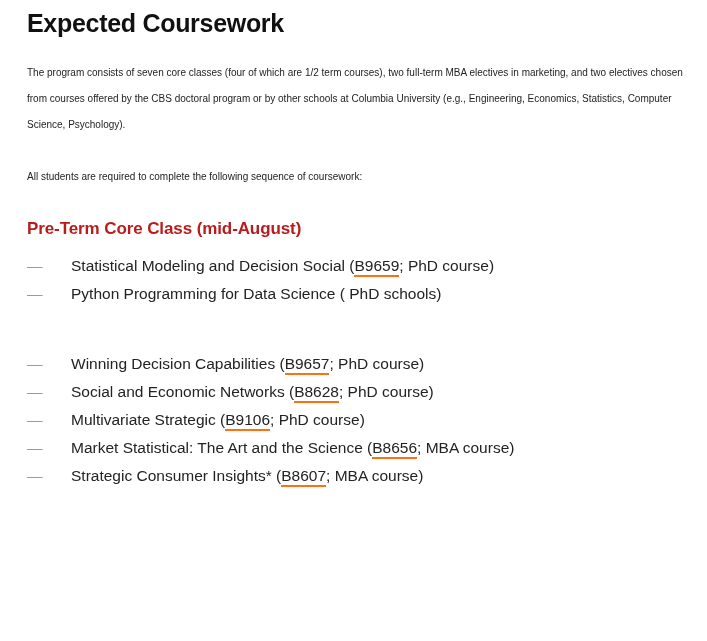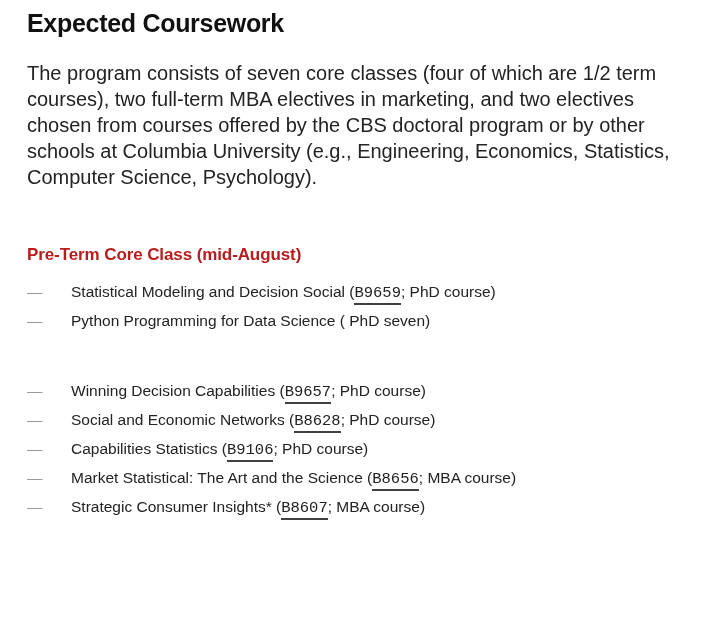--- a/index.html
+++ b/index.html
@@ -36,21 +36,21 @@
   h2.section-heading {
     font-size: 17px;
     line-height: 22px;
     font-weight: 700;
     letter-spacing: -0.1px;
     margin: 0;
     color: #b91c1c;
   }
 
   p.body-text {
-    font-size: 20px;
+    font-size: 10px;
     line-height: 26px;
     font-weight: 400;
     margin: 0;
     color: #232323;
     max-width: 672px;
   }
 
   .spacer-intro { height: 21px; }
   .spacer-after-intro { height: 26px; }
   .spacer-before-h2 { height: 28px; }
@@ -82,24 +82,23 @@
     user-select: none;
   }
 
   .course-text {
     flex: 1 1 auto;
   }
 
   a.course-link {
     color: #232323;
     text-decoration: none;
-    border-bottom: 2px solid #404040;
+    border-bottom: 2px solid #f97316;
     padding-bottom: 1px;
     cursor: pointer;
-    font-family: Liberation Mono, monospace;
   }
 
   .footnote {
     font-size: 15.5px;
     line-height: 26px;
     color: #232323;
     max-width: 672px;
     margin: 0;
   }
 </style>
@@ -109,50 +108,51 @@
 <div class="page">
 
   <h1 class="page-title">Expected Coursework</h1>
 
   <div class="spacer-intro"></div>
 
   <p class="body-text">The program consists of seven core classes (four of which are 1/2 term courses), two full-term MBA electives in marketing, and two electives chosen from courses offered by the CBS doctoral program or by other schools at Columbia University (e.g., Engineering, Economics, Statistics, Computer Science, Psychology).</p>
 
   <div class="spacer-after-intro"></div>
 
+  <p class="body-text">All students are required to complete the following sequence of coursework:</p>
 
   <div class="spacer-before-h2"></div>
 
   <div id="sections-host">
       <h2 class="section-heading">Pre-Term Core Class (mid-August)</h2>
       <div class="spacer-after-h2"></div>
       <ul class="course-list">
         <li class="course-item">
           <span class="dash-bullet">—</span>
           <span class="course-text"><span>Statistical Modeling and Decision Social (</span><a class="course-link" href="#">B9659</a><span>; PhD course)</span></span>
         </li>
         <li class="course-item">
           <span class="dash-bullet">—</span>
-          <span class="course-text"><span>Python Programming for Data Science ( PhD seven)</span></span>
+          <span class="course-text"><span>Python Programming for Data Science ( PhD schools)</span></span>
         </li>
       </ul>
       <div class="spacer-before-h2b"></div>
       <div class="spacer-after-h2"></div>
       <ul class="course-list">
         <li class="course-item">
           <span class="dash-bullet">—</span>
           <span class="course-text"><span>Winning Decision Capabilities (</span><a class="course-link" href="#">B9657</a><span>; PhD course)</span></span>
         </li>
         <li class="course-item">
           <span class="dash-bullet">—</span>
           <span class="course-text"><span>Social and Economic Networks (</span><a class="course-link" href="#">B8628</a><span>; PhD course)</span></span>
         </li>
         <li class="course-item">
           <span class="dash-bullet">—</span>
-          <span class="course-text"><span>Capabilities Statistics (</span><a class="course-link" href="#">B9106</a><span>; PhD course)</span></span>
+          <span class="course-text"><span>Multivariate Strategic (</span><a class="course-link" href="#">B9106</a><span>; PhD course)</span></span>
         </li>
         <li class="course-item">
           <span class="dash-bullet">—</span>
           <span class="course-text"><span>Market Statistical: The Art and the Science (</span><a class="course-link" href="#">B8656</a><span>; MBA course)</span></span>
         </li>
         <li class="course-item">
           <span class="dash-bullet">—</span>
           <span class="course-text"><span>Strategic Consumer Insights* (</span><a class="course-link" href="#">B8607</a><span>; MBA course)</span></span>
         </li>
       </ul>

